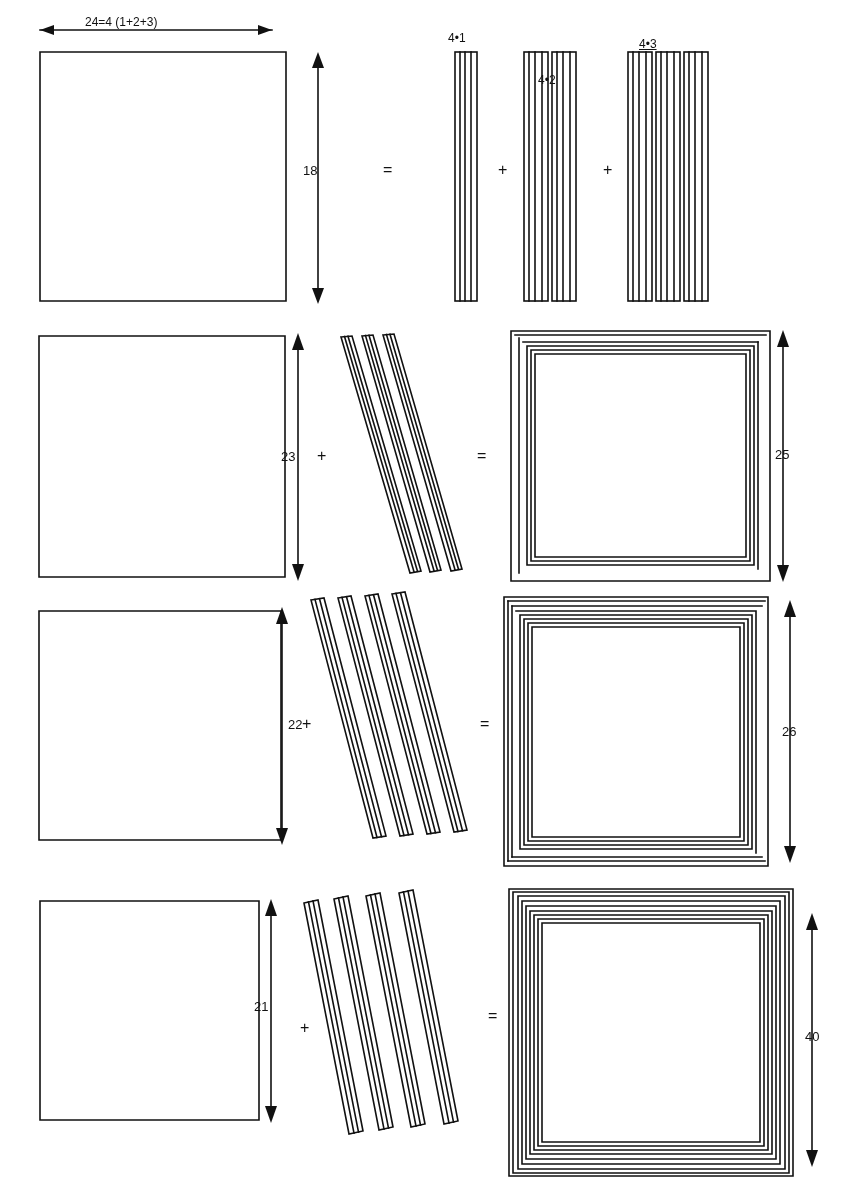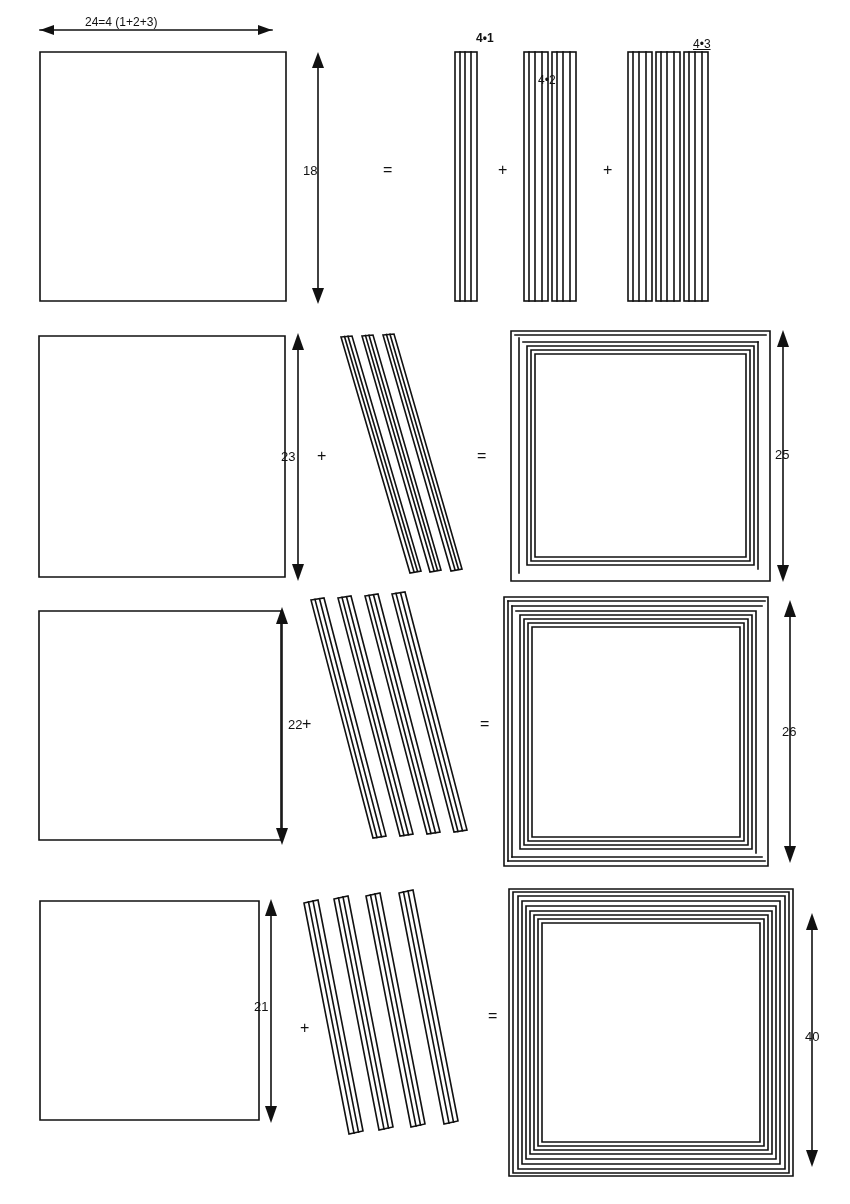--- a/index.html
+++ b/index.html
@@ -239,23 +239,23 @@
 
     </g>
   </svg>
 
   <div class="hdr" style="left:85px; top:16px;">24=4 (1+2+3)</div>
 
   <div class="lbl" style="left:303px; top:164px;">18</div>
   <div class="op" style="left:383px; top:162px;">=</div>
   <div class="op" style="left:498px; top:162px;">+</div>
   <div class="op" style="left:603px; top:162px;">+</div>
-  <div class="hdr" style="left:476px; top:32px;font-weight:bold;">4•1</div>
+  <div class="hdr" style="left:448px; top:32px;">4•1</div>
   <div class="hdr" style="left:538px; top:38px;margin-top:36px;">4•2</div>
-  <div class="hdr" style="left:693px; top:38px;text-decoration:underline;">4•3</div>
+  <div class="hdr" style="left:639px; top:38px;text-decoration:underline;">4•3</div>
 
   <div class="lbl" style="left:281px; top:450px;">23</div>
   <div class="op" style="left:317px; top:448px;">+</div>
   <div class="op" style="left:477px; top:448px;">=</div>
   <div class="lbl" style="left:775px; top:448px;">25</div>
 
   <div class="lbl" style="left:265px; top:718px;margin-left:23px;">22</div>
   <div class="op" style="left:302px; top:716px;">+</div>
   <div class="op" style="left:480px; top:716px;">=</div>
   <div class="lbl" style="left:782px; top:725px;">26</div>

